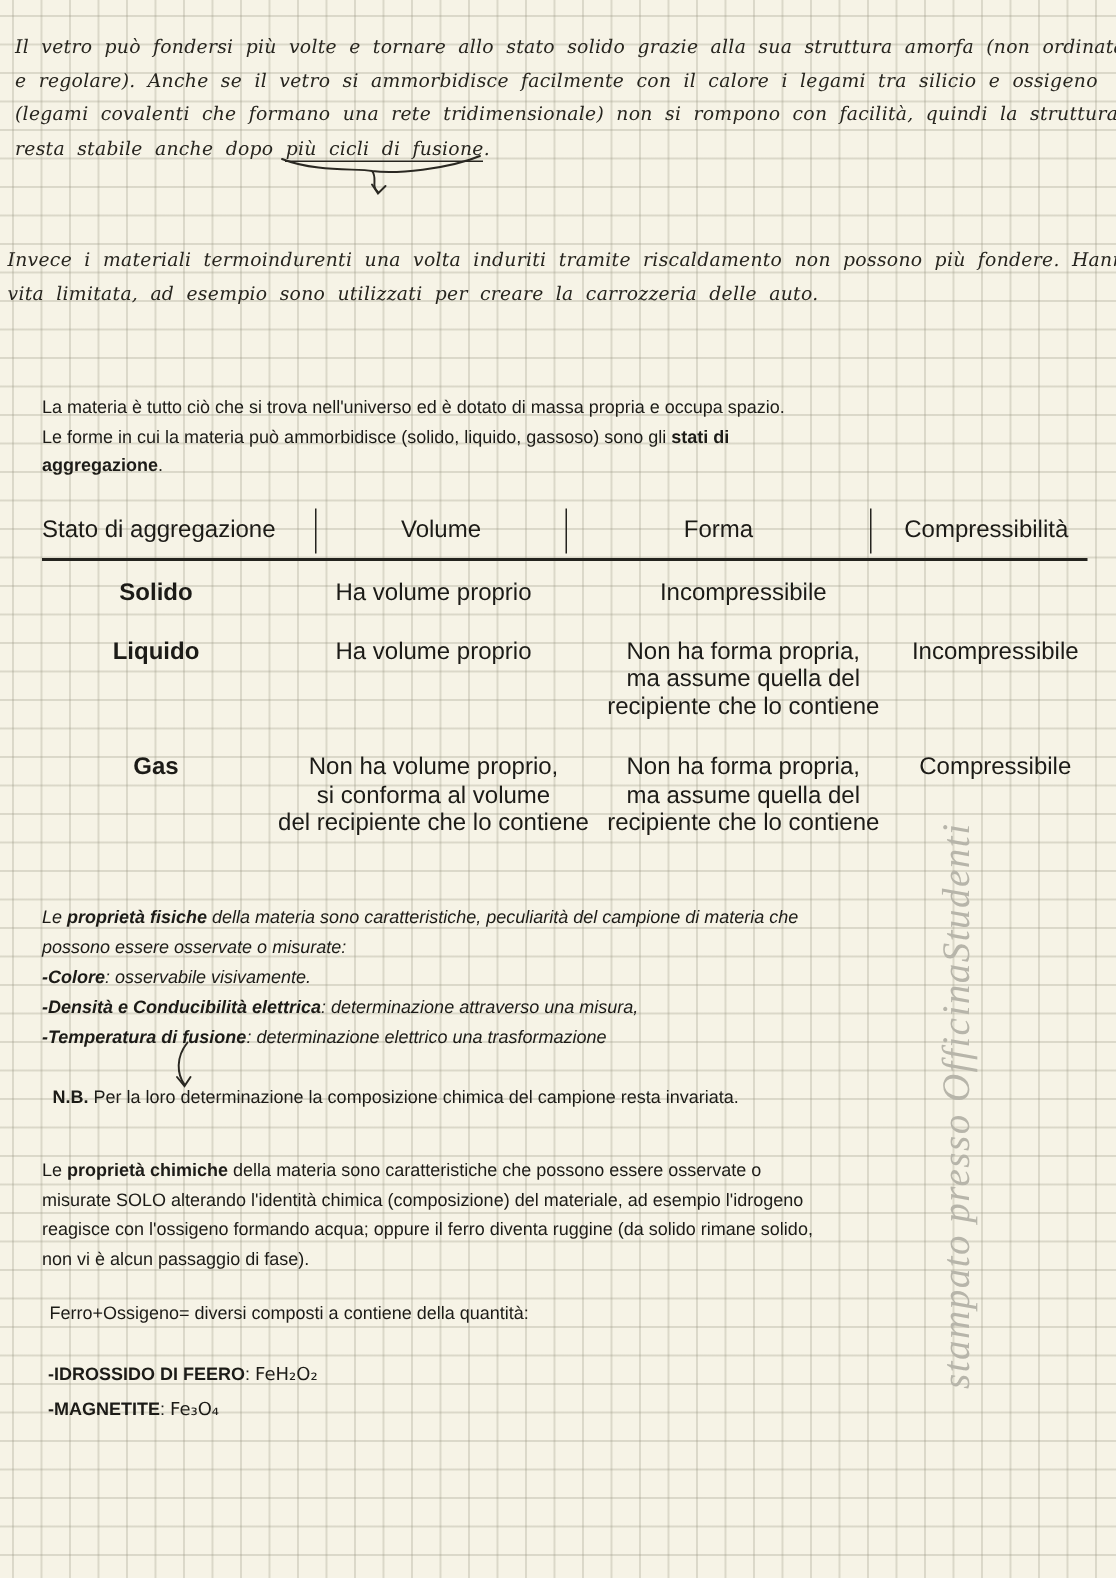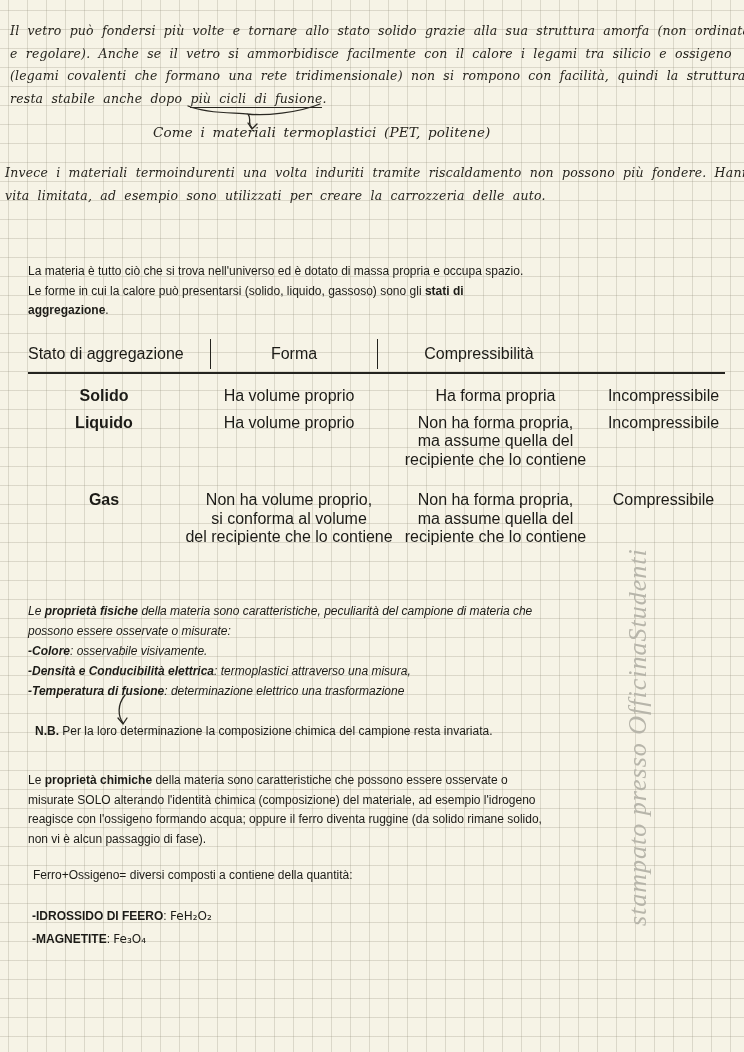--- a/index.html
+++ b/index.html
@@ -46,21 +46,21 @@
   
   .tbl{position:absolute;left:28px;top:339px;width:706px;z-index:2;}
   .tbl-head{display:grid;grid-template-columns:182px 167px 203px 154px;align-items:center;height:30px;}
   .th{white-space:nowrap;}
   .th-div{border-left:1.6px solid #24231e;height:30px;display:flex;align-items:center;justify-content:center;}
   .tbl-rule{border-bottom:2px solid #24231e;width:697px;margin-top:3px;}
   .tr{display:grid;grid-template-columns:152px 218px 195px 141px;}
   .td{line-height:18.5px;text-align:center;white-space:pre-line;}
   .td-state{text-align:center;font-weight:bold;white-space:nowrap;}
   .tr-solido{margin-top:13px;}
-  .tr-liquido{margin-top:8px;}
+  .tr-liquido{margin-top:20px;}
   .tr-gas{margin-top:22px;}
   .nb-line{white-space:nowrap;text-align:right;}
   .list-line{line-height:22.5px;white-space:nowrap;}
   .formula{font-family:"DejaVu Sans","Liberation Sans",sans-serif;font-weight:normal;}
 </style>
 </head>
 <body>
 
 <div class="page">
 
@@ -71,46 +71,45 @@
     <div class="hwline">e regolare). Anche se il vetro si ammorbidisce facilmente con il calore i legami tra silicio e ossigeno</div>
     <div class="hwline">(legami covalenti che formano una rete tridimensionale) non si rompono con facilità, quindi la struttura chimica</div>
     <div class="hwline"><span>resta stabile anche dopo </span><span class="hw-underline">più cicli di fusione</span><span>.</span></div>
   </div>
 
   <svg class="sketch" style="left:186px;top:102px;" width="140" height="30" viewBox="0 0 140 30">
     <path d="M2,4 C25,13 52,10 62,12 C66,17 61,22 66,26 M62,12 C78,14 112,11 134,2"></path>
     <path d="M62,21 L66,27 L71,22"></path>
   </svg>
 
-  <div class="hw hw-note" style="left:153px;top:124px;">Come i materiali termoplastici (PET, politene)</div>
 
   <div class="hw hw-para" style="left:5px;top:162px;">
     <div class="hwline">Invece i materiali termoindurenti una volta induriti tramite riscaldamento non possono più fondere. Hanno quindi</div>
     <div class="hwline">vita limitata, ad esempio sono utilizzati per creare la carrozzeria delle auto.</div>
   </div>
 
 
   <div class="t para" style="left:28px;top:262px;">
     <div class="tline">La materia è tutto ciò che si trova nell'universo ed è dotato di massa propria e occupa spazio.</div>
-    <div class="tline"><span>Le forme in cui la calore può presentarsi (solido, liquido, gassoso) sono gli </span><b>stati di</b></div>
+    <div class="tline"><span>Le forme in cui la materia può ammorbidisce (solido, liquido, gassoso) sono gli </span><b>stati di</b></div>
     <div class="tline"><b>aggregazione</b><span>.</span></div>
   </div>
 
   <div class="tbl">
     <div class="tbl-head">
       <div class="th">Stato di aggregazione</div>
+      <div class="th th-div">Volume</div>
       <div class="th th-div">Forma</div>
       <div class="th th-div">Compressibilità</div>
     </div>
     <div class="tbl-rule"></div>
 
     <div class="tr tr-solido">
       <div class="td td-state">Solido</div>
       <div class="td">Ha volume proprio</div>
-      <div class="td">Ha forma propria</div>
       <div class="td">Incompressibile</div>
     </div>
 
     <div class="tr tr-liquido">
       <div class="td td-state">Liquido</div>
       <div class="td">Ha volume proprio</div>
       <div class="td">Non ha forma propria,
 ma assume quella del
 recipiente che lo contiene</div>
       <div class="td">Incompressibile</div>
@@ -125,21 +124,21 @@
 ma assume quella del
 recipiente che lo contiene</div>
       <div class="td">Compressibile</div>
     </div>
   </div>
 
   <div class="t" style="left:28px;top:601px;line-height:20px;font-style:italic;">
     <div class="tline"><span>Le </span><b>proprietà fisiche</b><span> della materia sono caratteristiche, peculiarità del campione di materia che</span></div>
     <div class="tline">possono essere osservate o misurate:</div>
     <div class="tline"><b>-Colore</b><span>: osservabile visivamente.</span></div>
-    <div class="tline"><b>-Densità e Conducibilità elettrica</b><span>: termoplastici attraverso una misura,</span></div>
+    <div class="tline"><b>-Densità e Conducibilità elettrica</b><span>: determinazione attraverso una misura,</span></div>
     <div class="tline"><b>-Temperatura di fusione</b><span>: determinazione elettrico una trasformazione</span></div>
   </div>
 
   <svg class="sketch" style="left:112px;top:693px;" width="24" height="34" viewBox="0 0 24 34">
     <path d="M13,2 C5,12 6,23 11,30"></path>
     <path d="M6,25 L11,31 L15,25"></path>
   </svg>
 
   <div class="t nb-line" style="left:35px;top:724px;">
     <b>N.B.</b><span> Per la loro determinazione la composizione chimica del campione resta invariata.</span>

